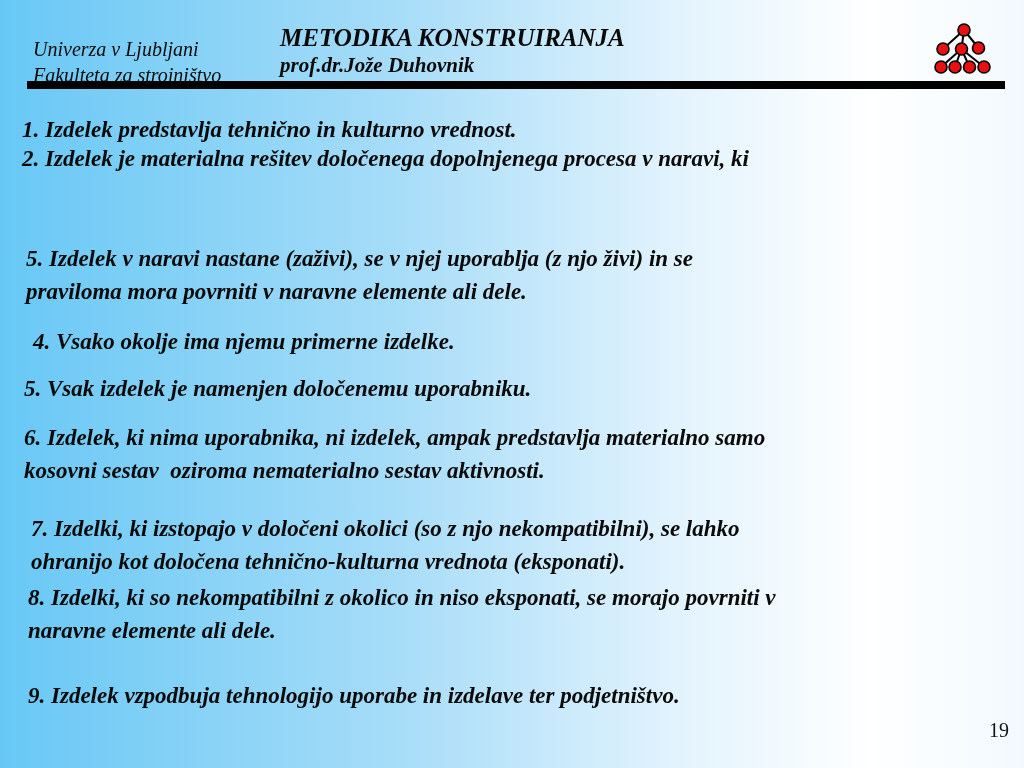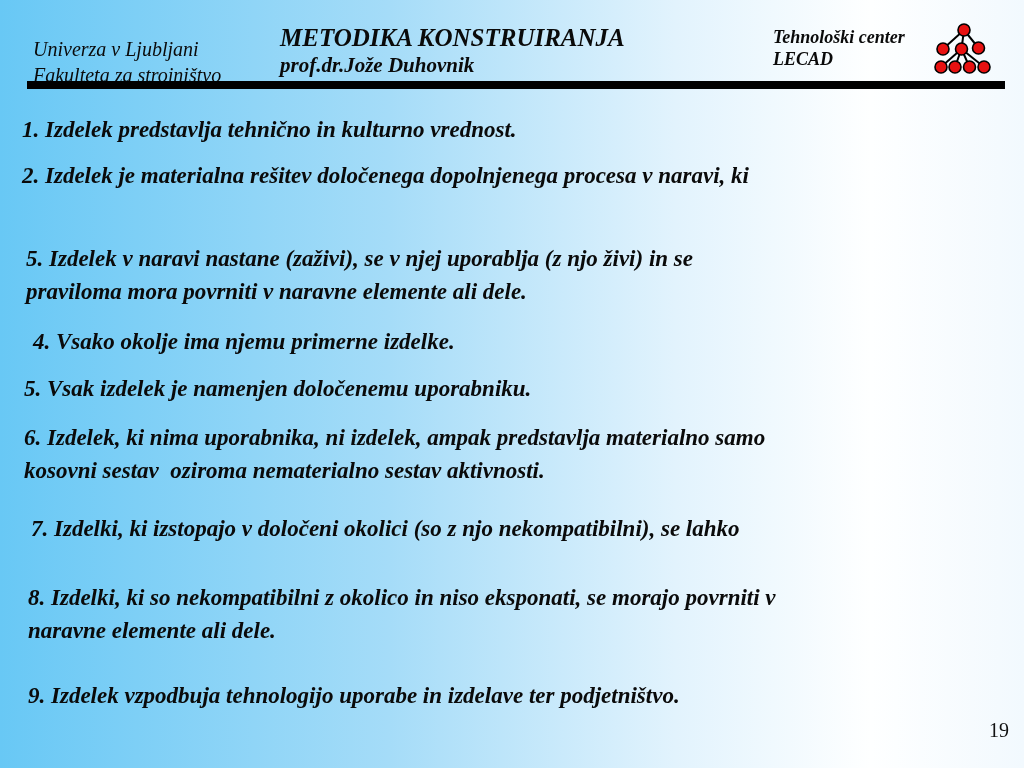--- a/index.html
+++ b/index.html
@@ -55,21 +55,21 @@
   
   .statements { position: absolute; left: 0; top: 0; width: 1024px; }
   .stmt {
     position: absolute;
     margin: 0;
     font-size: 23px; font-weight: bold; font-style: italic;
     line-height: 33px;
     white-space: pre-wrap;
   }
   .stmt-1 { top: 113px; left: 22px; }
-  .stmt-2 { top: 159px; left: 22px; }
+  .stmt-2 { top: 142px; left: 22px; }
   .stmt-3 { top: 242px; left: 26px; }
   .stmt-4 { top: 325px; left: 33px; }
   .stmt-5 { top: 372px; left: 24px; }
   .stmt-6 { top: 421px; left: 24px; }
   .stmt-7 { top: 512px; left: 31px; }
   .stmt-8 { top: 581px; left: 28px; font-family: Liberation Serif, serif; }
   .stmt-9 { top: 679px; left: 28px; }
 
   
   .page-number {
@@ -86,24 +86,20 @@
   <div class="hdr-left">
     <div>Univerza v Ljubljani</div>
     <div>Fakulteta za strojništvo</div>
   </div>
 
   <div class="hdr-center">
     <div class="hdr-title">METODIKA KONSTRUIRANJA</div>
     <div class="hdr-subtitle">prof.dr.Jože Duhovnik</div>
   </div>
 
-  <div class="hdr-right">
-    <div>Tehnološki center</div>
-    <div>LECAD</div>
-  </div>
 
   <div class="logo">
     <svg width="82" height="76" viewBox="0 0 82 76" xmlns="http://www.w3.org/2000/svg" aria-hidden="true">
       <line x1="34" y1="25" x2="13" y2="44"></line>
       <line x1="34" y1="25" x2="31.5" y2="44"></line>
       <line x1="34" y1="25" x2="48.5" y2="43"></line>
       <line x1="31.5" y1="44" x2="11" y2="62"></line>
       <line x1="31.5" y1="44" x2="25" y2="62"></line>
       <line x1="31.5" y1="44" x2="39.5" y2="62"></line>
       <line x1="31.5" y1="44" x2="54" y2="62"></line>
@@ -120,20 +116,20 @@
 
   <div class="hdr-rule"></div>
 
   <div class="statements">
       <p class="stmt stmt-1"><span>1. Izdelek predstavlja tehnično in kulturno vrednost.</span></p>
       <p class="stmt stmt-2"><span>2. Izdelek je materialna rešitev določenega dopolnjenega procesa v naravi, ki</span><br></p>
       <p class="stmt stmt-3"><span>5. Izdelek v naravi nastane (zaživi), se v njej uporablja (z njo živi) in se</span><br><span>praviloma mora povrniti v naravne elemente ali dele.</span></p>
       <p class="stmt stmt-4"><span>4. Vsako okolje ima njemu primerne izdelke.</span></p>
       <p class="stmt stmt-5"><span>5. Vsak izdelek je namenjen določenemu uporabniku.</span></p>
       <p class="stmt stmt-6"><span>6. Izdelek, ki nima uporabnika, ni izdelek, ampak predstavlja materialno samo</span><br><span>kosovni sestav  oziroma nematerialno sestav aktivnosti.</span></p>
-      <p class="stmt stmt-7"><span>7. Izdelki, ki izstopajo v določeni okolici (so z njo nekompatibilni), se lahko</span><br></p>
+      <p class="stmt stmt-7"><span>7. Izdelki, ki izstopajo v določeni okolici (so z njo nekompatibilni), se lahko</span><br><span>ohranijo kot določena tehnično-kulturna vrednota (eksponati).</span></p>
       <p class="stmt stmt-8"><span>8. Izdelki, ki so nekompatibilni z okolico in niso eksponati, se morajo povrniti v</span><br><span>naravne elemente ali dele.</span></p>
       <p class="stmt stmt-9"><span>9. Izdelek vzpodbuja tehnologijo uporabe in izdelave ter podjetništvo.</span></p>
     </div>
 
   <div class="page-number">19</div>
 
 </div>
 
 </body></html>

